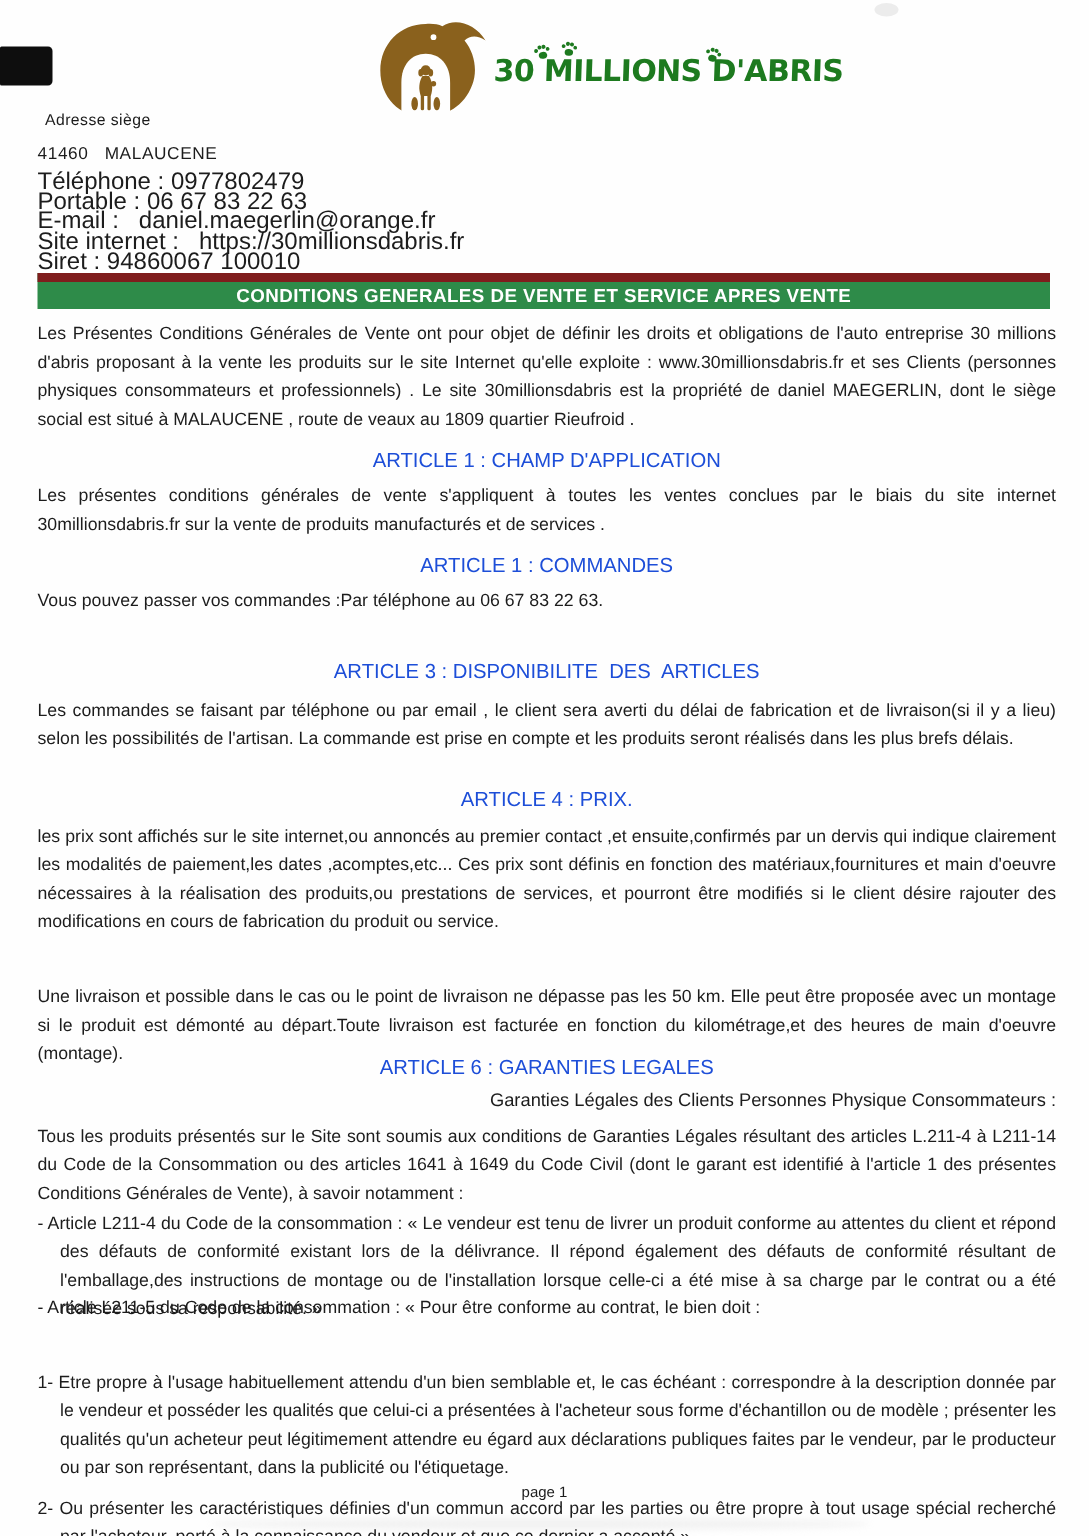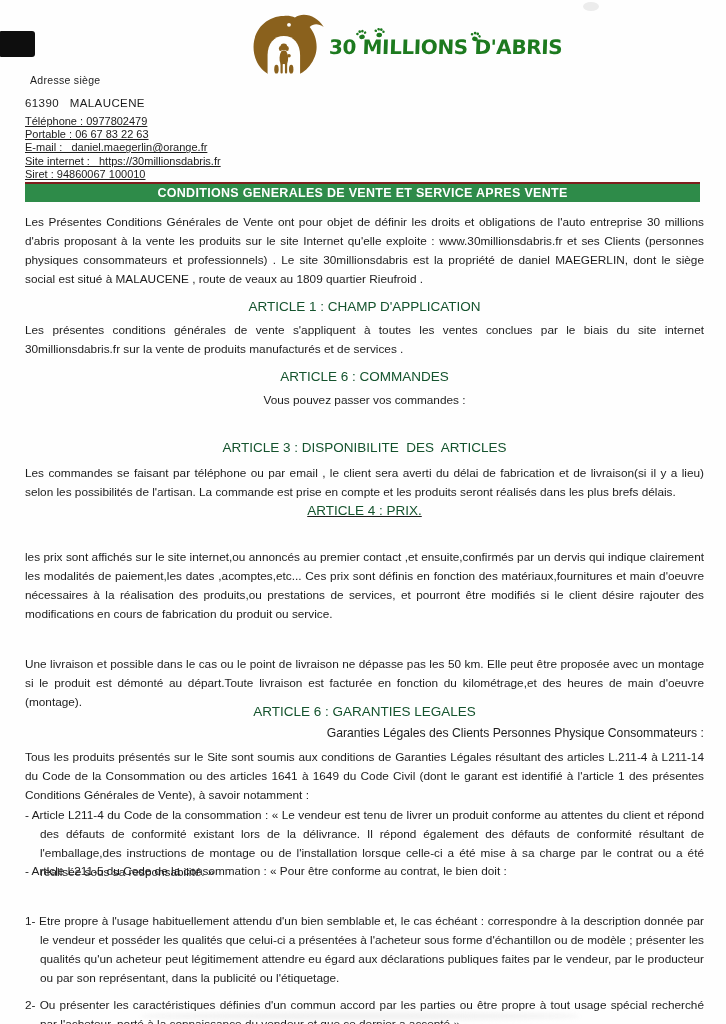--- a/index.html
+++ b/index.html
@@ -20,34 +20,34 @@
     font-family:"DejaVu Sans", sans-serif;font-weight:800;font-size:20px;
     letter-spacing:-0.4px;transform:skewX(-2deg);white-space:nowrap;
   }
   .paw{position:absolute;width:13px;height:13px;}
   .paw1{left:355px;top:28px;transform:rotate(-12deg);}
   .paw2{left:373px;top:26px;transform:rotate(6deg);}
   .paw3{left:469px;top:30px;transform:rotate(14deg);}
   
   .contact-label{position:absolute;left:30px;top:74px;font-size:10.5px;letter-spacing:0.3px;}
   .contact-city{position:absolute;left:25px;top:97px;font-size:11.5px;letter-spacing:0.4px;white-space:pre-wrap;}
-  .contact-lines{position:absolute;left:25px;top:115px;font-size:11px;line-height:13.2px;white-space:pre-wrap;text-decoration:underline;}
+  .contact-lines{position:absolute;left:25px;top:115px;font-size:16px;line-height:13.2px;white-space:pre-wrap;}
   
   .banner{
     position:absolute;left:25px;right:26px;top:182px;height:18px;
-    border-top:2px solid #7f1d1d;
+    border-top:6px solid #7f1d1d;
     color:#ffffff;font-weight:bold;font-size:12.5px;letter-spacing:0.3px;
     text-align:center;line-height:18px;white-space:pre-wrap;
   }
   
   .sec{position:absolute;left:25px;right:22px;}
   .para{font-size:11.8px;line-height:19px;text-align:justify;margin:0;}
-  .h-article{font-size:13.5px;font-weight:400;color:#14532d;text-align:center;margin:0;white-space:pre-wrap;}
+  .h-article{font-size:13.5px;font-weight:400;color:#1d4ed8;text-align:center;margin:0;white-space:pre-wrap;}
   .hang{padding-left:15px;text-indent:-15px;}
-  .a2-grid{display:flex;justify-content:center;font-size:11.8px;line-height:19px;}
+  .a2-grid{display:flex;justify-content:flex-start;font-size:11.8px;line-height:19px;}
   .a2-line2{font-size:11.8px;line-height:19px;}
   .subtitle{font-size:12.2px;text-align:right;margin:0;white-space:pre-wrap;}
   .footer{position:absolute;left:0;right:0;top:990px;text-align:center;font-size:10px;}
 </style>
 </head>
 <body>
 
 <div class="page">
 
   <div class="artifact-left"></div>
@@ -96,57 +96,58 @@
       <g fill="#1d7a1f">
         <ellipse cx="12" cy="16.5" rx="5.2" ry="4.2"></ellipse>
         <circle cx="4.8" cy="9.5" r="2.4"></circle>
         <circle cx="9.8" cy="6.2" r="2.5"></circle>
         <circle cx="14.8" cy="6.4" r="2.5"></circle>
         <circle cx="19.2" cy="10" r="2.3"></circle>
       </g>
     </svg>
 
   <div class="contact-label">Adresse siège</div>
-  <div class="contact-city">61390   MALAUCENE</div>
+  <div class="contact-city">41460   MALAUCENE</div>
   <div class="contact-lines">Téléphone : 0977802479
 Portable : 06 67 83 22 63
 E-mail :   daniel.maegerlin@orange.fr
 Site internet :   https://30millionsdabris.fr
 Siret : 94860067 100010</div>
 
   <div class="banner" style="background:#2e8b49;">CONDITIONS GENERALES DE VENTE ET SERVICE APRES VENTE</div>
 
   <div class="sec" style="top:213px;">
     <p class="para">Les Présentes Conditions Générales de Vente ont pour objet de définir les droits et obligations de  l'auto entreprise 30 millions d'abris proposant à la vente les produits sur le site Internet qu'elle exploite : www.30millionsdabris.fr  et ses Clients (personnes physiques consommateurs et professionnels) .   Le site 30millionsdabris est la propriété de daniel MAEGERLIN, dont le siège social est situé à MALAUCENE ,   route de veaux au 1809 quartier Rieufroid .</p>
   </div>
 
   <div class="sec" style="top:299px;">
     <h2 class="h-article">ARTICLE 1 : CHAMP D'APPLICATION</h2>
   </div>
   <div class="sec" style="top:321px;">
     <p class="para">Les présentes conditions générales de vente s'appliquent à toutes les ventes conclues par le biais du site internet 30millionsdabris.fr sur la vente de produits manufacturés et de services  .</p>
   </div>
 
   <div class="sec" style="top:369px;">
-    <h2 class="h-article">ARTICLE 6 : COMMANDES</h2>
+    <h2 class="h-article">ARTICLE 1 : COMMANDES</h2>
   </div>
   <div class="sec" style="top:391px;">
     <div class="a2-grid">
       <span>Vous pouvez passer vos commandes :</span>
+      <span>Par téléphone au 06 67 83 22 63.</span>
     </div>
   </div>
 
   <div class="sec" style="top:440px;">
     <h2 class="h-article">ARTICLE 3 : DISPONIBILITE  DES  ARTICLES</h2>
   </div>
   <div class="sec" style="top:464px;">
     <p class="para">Les commandes se faisant par téléphone ou par email , le client sera averti du délai de fabrication et de livraison(si il y a lieu) selon les possibilités de l'artisan. La commande est prise en compte et les produits seront réalisés dans les plus brefs délais.</p>
   </div>
 
-  <div class="sec" style="top:503px;text-decoration:underline;">
+  <div class="sec" style="top:525px;">
     <h2 class="h-article">ARTICLE 4 : PRIX.</h2>
   </div>
   <div class="sec" style="top:548px;">
     <p class="para">les prix sont affichés sur le site internet,ou annoncés au premier contact ,et ensuite,confirmés par un dervis qui indique clairement les modalités de paiement,les dates ,acomptes,etc...  Ces prix sont définis en fonction des matériaux,fournitures et main d'oeuvre nécessaires à la réalisation des produits,ou prestations de services, et  pourront  être modifiés  si le client  désire  rajouter  des modifications en cours de fabrication du produit ou service.</p>
   </div>
 
   <div class="sec" style="top:655px;">
     <p class="para">Une livraison et possible dans le cas ou le point de livraison ne dépasse pas les 50 km. Elle peut être proposée avec un montage si le produit est démonté au départ.Toute livraison est facturée en fonction du kilométrage,et des heures de main d'oeuvre (montage).</p>
   </div>
 
@@ -165,14 +166,15 @@
   <div class="sec" style="top:862px;">
     <p class="para hang">- Article L211-5 du Code de la consommation : « Pour être conforme au contrat, le bien doit :</p>
   </div>
   <div class="sec" style="top:912px;">
     <p class="para hang">1- Etre propre à l'usage habituellement attendu d'un bien semblable et, le cas échéant : correspondre à la description donnée par le vendeur et posséder les qualités que celui-ci a présentées à l'acheteur  sous forme d'échantillon ou de modèle ; présenter les qualités qu'un acheteur peut légitimement attendre eu égard aux déclarations publiques faites par le vendeur, par le producteur ou par son représentant, dans la publicité ou l'étiquetage.</p>
   </div>
   <div class="sec" style="top:996px;">
     <p class="para hang">2- Ou présenter les caractéristiques définies d'un commun accord par les parties ou être propre     à tout usage spécial recherché par l'acheteur, porté à la connaissance du vendeur et que ce dernier a accepté ».</p>
   </div>
 
+  <div class="footer">page 1</div>
 
 </div>
 
 </body></html>

